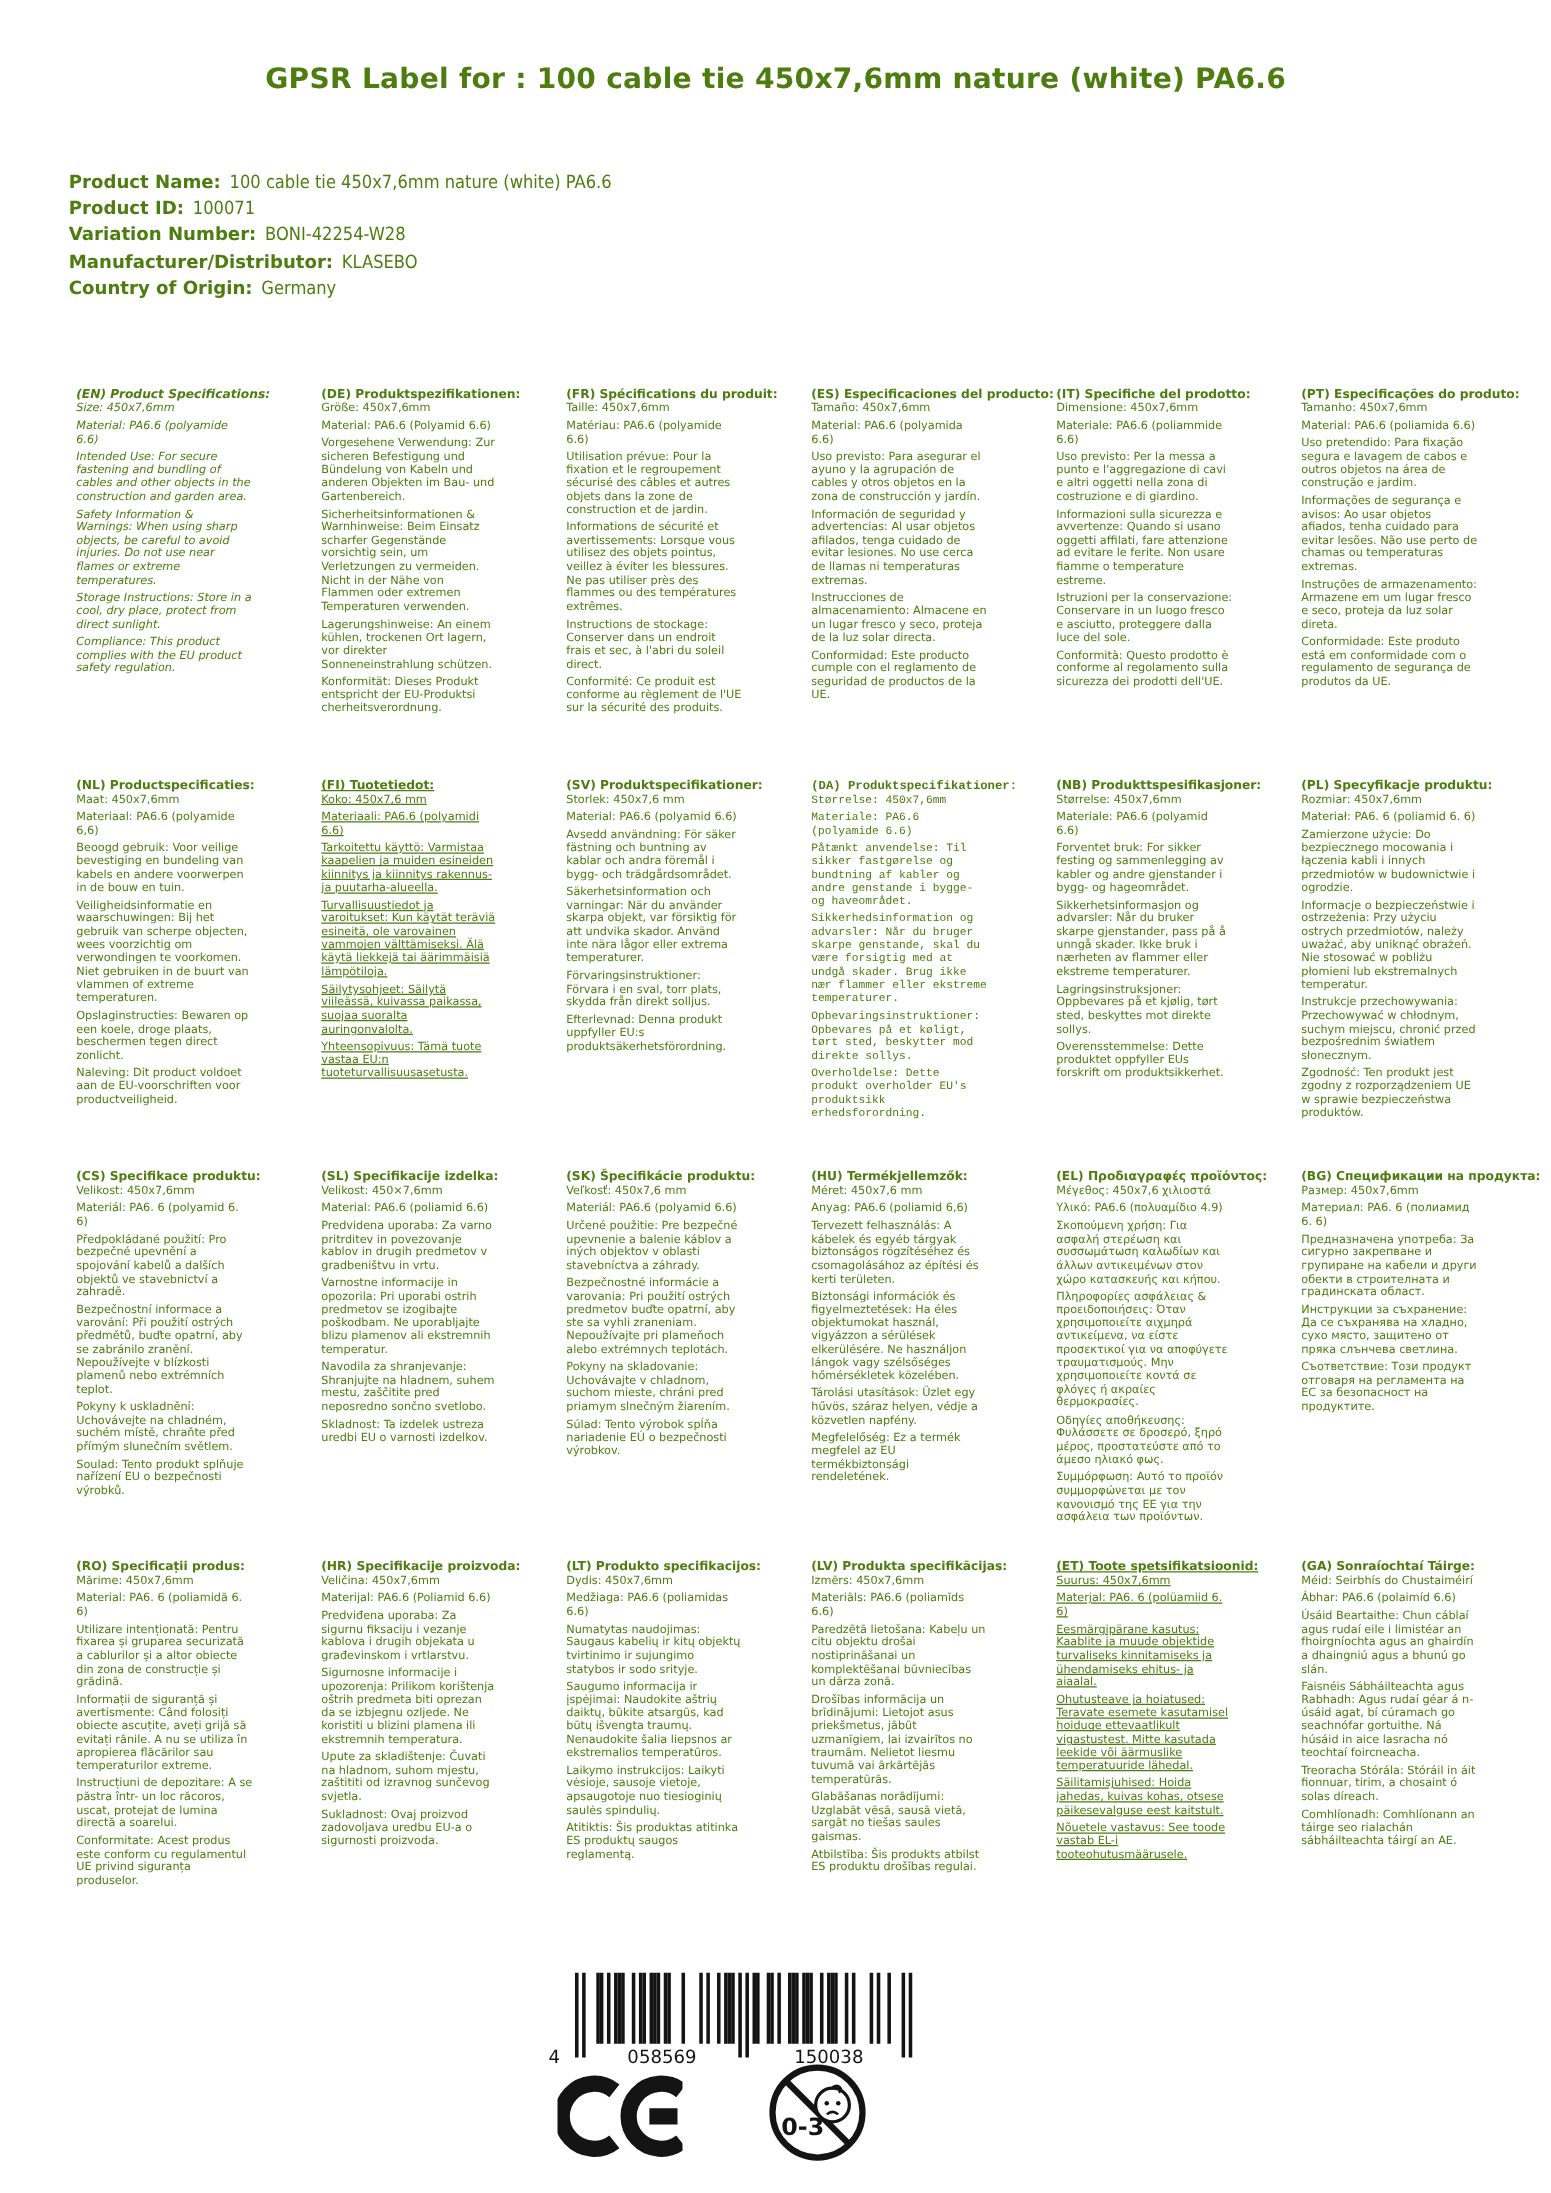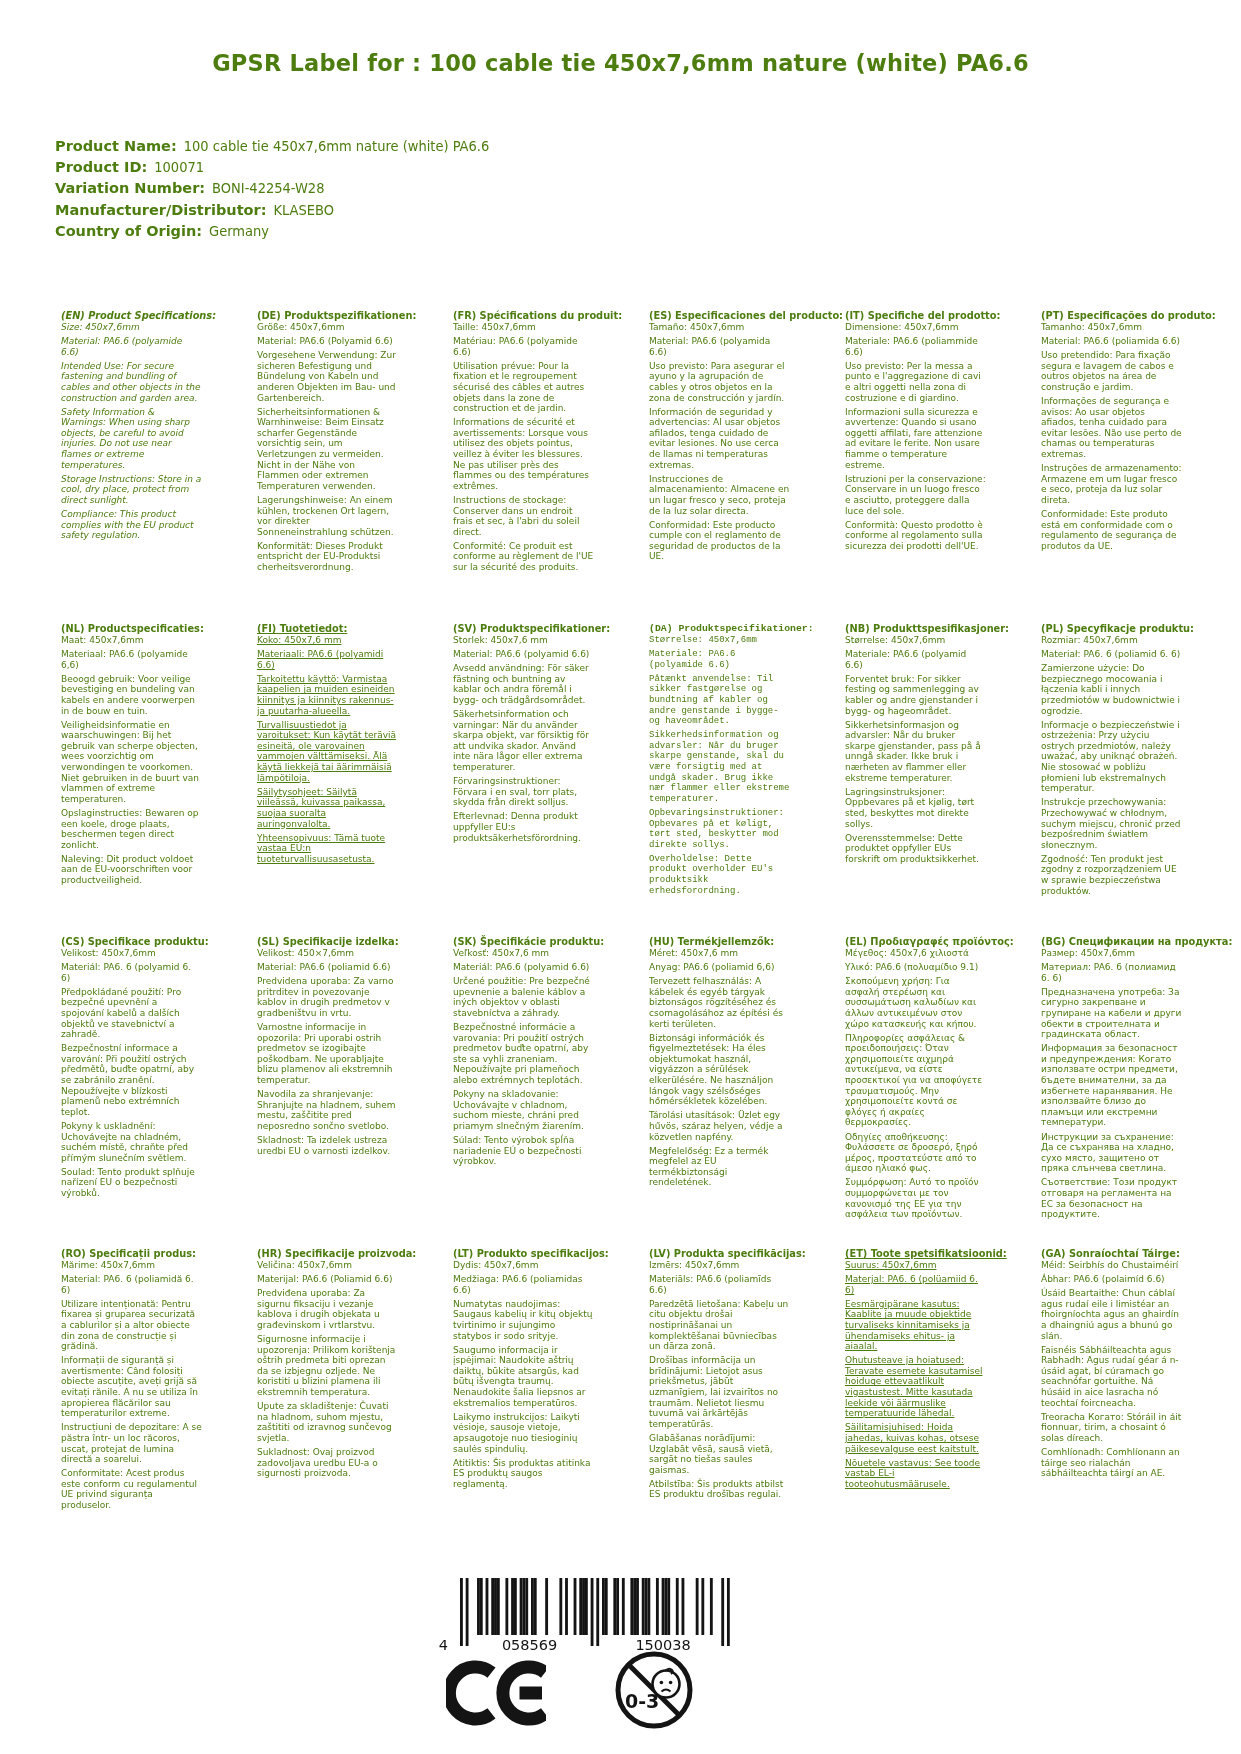--- a/index.html
+++ b/index.html
@@ -206,33 +206,32 @@
         <p>Anyag: PA6.6 (poliamid 6,6)</p>
         <p>Tervezett felhasználás: A kábelek és egyéb tárgyak biztonságos rögzítéséhez és csomagolásához az építési és kerti területen.</p>
         <p>Biztonsági információk és figyelmeztetések: Ha éles objektumokat használ, vigyázzon a sérülések elkerülésére. Ne használjon lángok vagy szélsőséges hőmérsékletek közelében.</p>
         <p>Tárolási utasítások: Üzlet egy hűvös, száraz helyen, védje a közvetlen napfény.</p>
         <p>Megfelelőség: Ez a termék megfelel az EU termékbiztonsági rendeletének.</p>
       </div>
 
     <div class="block" style="left: 845px; top: 936px;">
       <h3>(EL) Προδιαγραφές προϊόντος:</h3>
     <p>Μέγεθος: 450x7,6 χιλιοστά</p>
-        <p>Υλικό: PA6.6 (πολυαμίδιο 9.1)</p>
+        <p>Υλικό: PA6.6 (πολυαμίδιο 4.9)</p>
         <p>Σκοπούμενη χρήση: Για ασφαλή στερέωση και συσσωμάτωση καλωδίων και άλλων αντικειμένων στον χώρο κατασκευής και κήπου.</p>
         <p>Πληροφορίες ασφάλειας &amp; προειδοποιήσεις: Όταν χρησιμοποιείτε αιχμηρά αντικείμενα, να είστε προσεκτικοί για να αποφύγετε τραυματισμούς. Μην χρησιμοποιείτε κοντά σε φλόγες ή ακραίες θερμοκρασίες.</p>
         <p>Οδηγίες αποθήκευσης: Φυλάσσετε σε δροσερό, ξηρό μέρος, προστατεύστε από το άμεσο ηλιακό φως.</p>
         <p>Συμμόρφωση: Αυτό το προϊόν συμμορφώνεται με τον κανονισμό της ΕΕ για την ασφάλεια των προϊόντων.</p>
       </div>
 
     <div class="block" style="left: 1041px; top: 936px;">
       <h3>(BG) Спецификации на продукта:</h3>
     <p>Размер: 450x7,6mm</p>
         <p>Материал: PA6. 6 (полиамид 6. 6)</p>
         <p>Предназначена употреба: За сигурно закрепване и групиране на кабели и други обекти в строителната и градинската област.</p>
-        <p>Информация за безопасност и предупреждения: Когато използвате остри предмети, бъдете внимателни, за да избегнете наранявания. Не използвайте близо до пламъци или екстремни температури.</p>
         <p>Инструкции за съхранение: Да се съхранява на хладно, сухо място, защитено от пряка слънчева светлина.</p>
         <p>Съответствие: Този продукт отговаря на регламента на ЕС за безопасност на продуктите.</p>
       </div>
 
     <div class="block" style="left: 61px; top: 1248px;">
       <h3>(RO) Specificații produs:</h3>
     <p>Mărime: 450x7,6mm</p>
         <p>Material: PA6. 6 (poliamidă 6. 6)</p>
         <p>Utilizare intenționată: Pentru fixarea și gruparea securizată a cablurilor și a altor obiecte din zona de construcție și grădină.</p>
         <p>Informații de siguranță și avertismente: Când folosiți obiecte ascuțite, aveți grijă să evitați rănile. A nu se utiliza în apropierea flăcărilor sau temperaturilor extreme.</p>
@@ -279,21 +278,21 @@
         <p>Säilitamisjuhised: Hoida jahedas, kuivas kohas, otsese päikesevalguse eest kaitstult.</p>
         <p>Nõuetele vastavus: See toode vastab EL-i tooteohutusmäärusele.</p>
       </div>
 
     <div class="block" style="left: 1041px; top: 1248px;">
       <h3>(GA) Sonraíochtaí Táirge:</h3>
     <p>Méid: Seirbhís do Chustaiméirí</p>
         <p>Ábhar: PA6.6 (polaimíd 6.6)</p>
         <p>Úsáid Beartaithe: Chun cáblaí agus rudaí eile i limistéar an fhoirgníochta agus an ghairdín a dhaingniú agus a bhunú go slán.</p>
         <p>Faisnéis Sábháilteachta agus Rabhadh: Agus rudaí géar á n-úsáid agat, bí cúramach go seachnófar gortuithe. Ná húsáid in aice lasracha nó teochtaí foircneacha.</p>
-        <p>Treoracha Когато: Stóráil in áit fionnuar, tirim, a chosaint ó solas díreach.</p>
+        <p>Treoracha Stórála: Stóráil in áit fionnuar, tirim, a chosaint ó solas díreach.</p>
         <p>Comhlíonadh: Comhlíonann an táirge seo rialachán sábháilteachta táirgí an AE.</p>
       </div>
   </div>
 
   <div class="barcode-wrap">
     <svg id="barcode-svg" width="330" height="82" viewBox="0 0 330 82">
         <rect x="40.00" y="0" width="2.84" height="68" fill="#141414"></rect>
         <rect x="45.68" y="0" width="2.84" height="68" fill="#141414"></rect>
         <rect x="57.04" y="0" width="2.84" height="57" fill="#141414"></rect>
         <rect x="59.88" y="0" width="2.84" height="57" fill="#141414"></rect>

